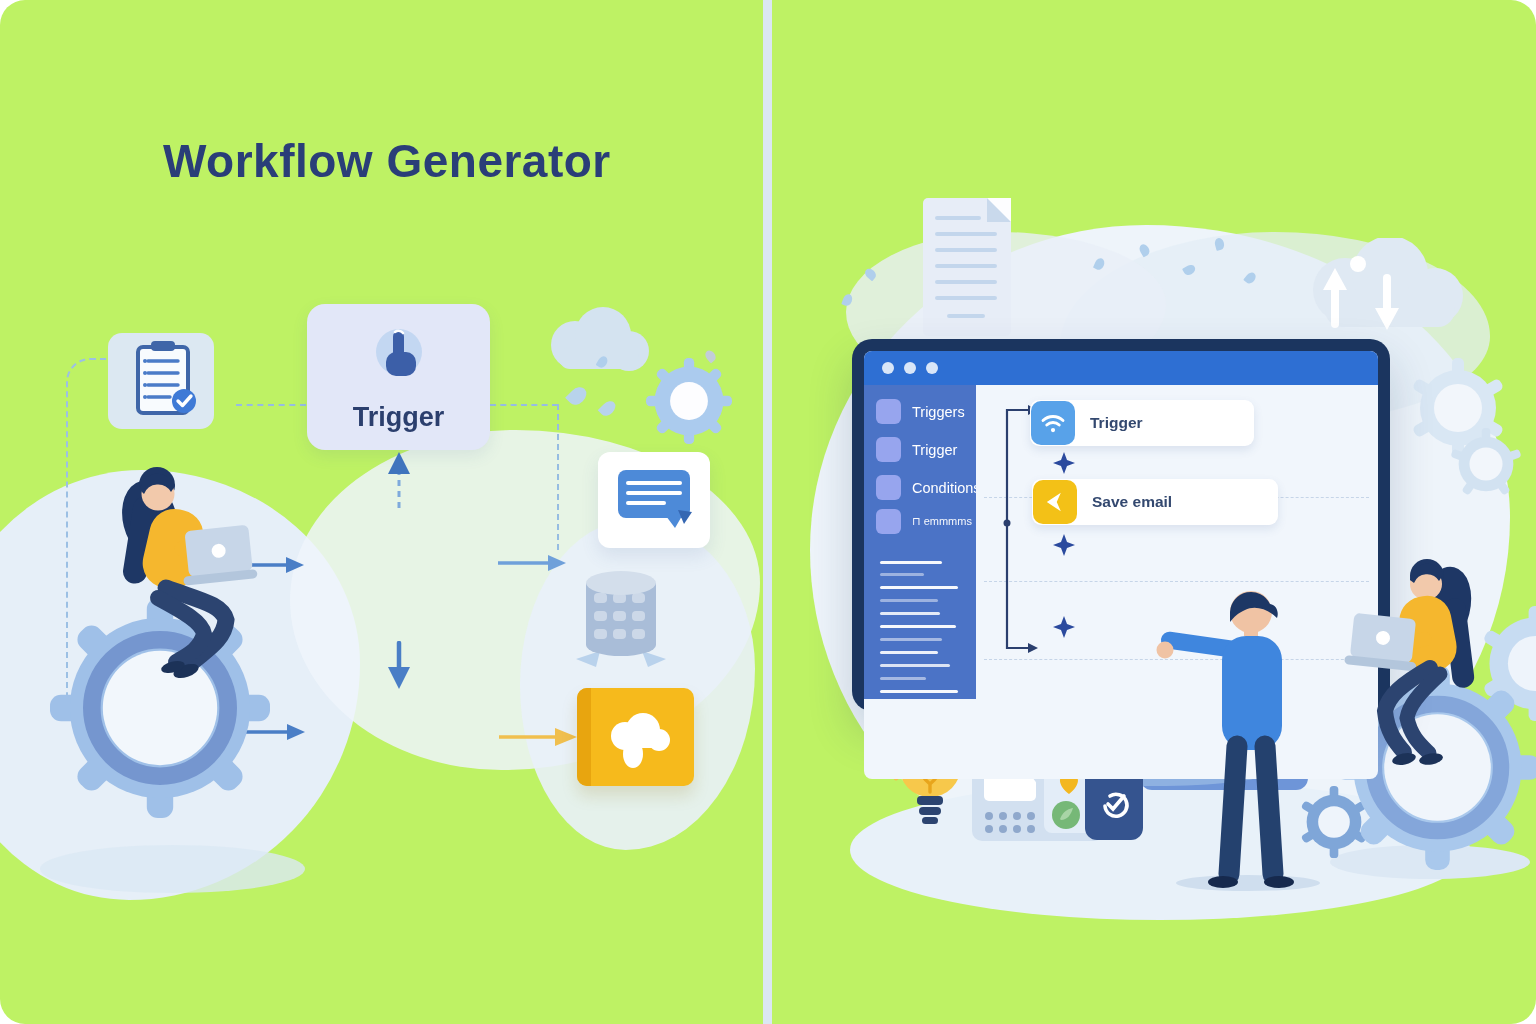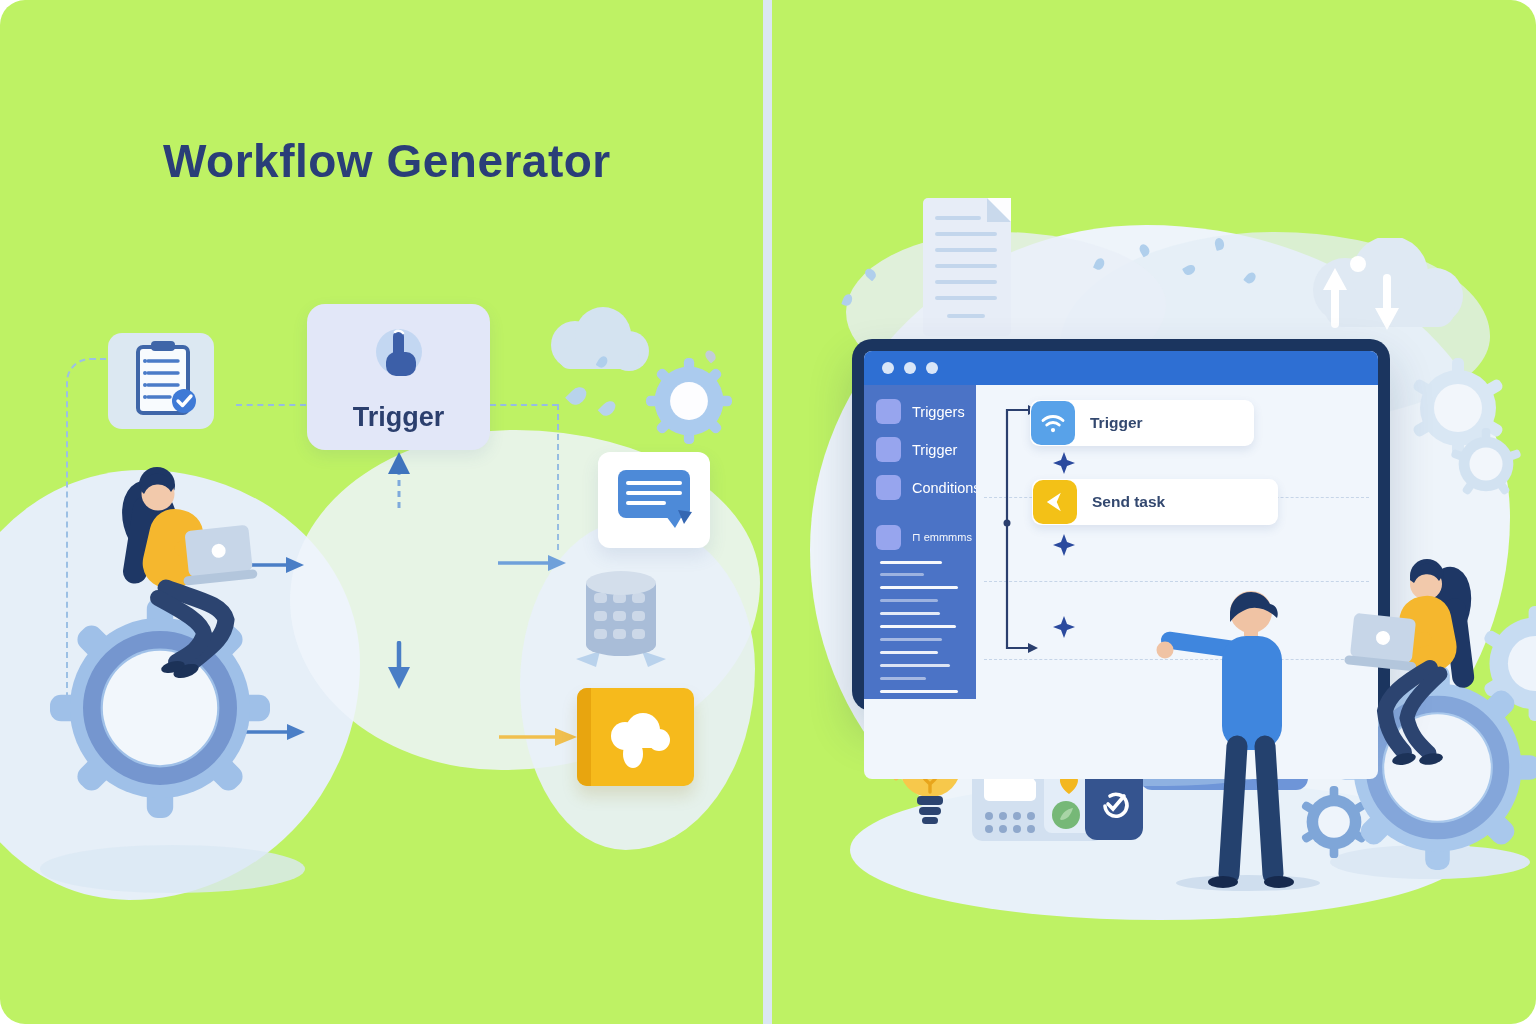--- a/index.html
+++ b/index.html
@@ -306,21 +306,21 @@
           <div class="sb-label">Triggers</div>
         </div>
         <div class="sb-item" style="top:52px;">
           <div class="sb-swatch"></div>
           <div class="sb-label">Trigger</div>
         </div>
         <div class="sb-item" style="top:90px;">
           <div class="sb-swatch"></div>
           <div class="sb-label">Conditions</div>
         </div>
-        <div class="sb-item" style="top:140px;">
+        <div class="sb-item" style="top:124px;">
           <div class="sb-swatch"></div>
           <div class="sb-label small">⊓ emmmms</div>
         </div>
 
         <div class="sb-line" style="top:176px;width:62px;opacity:.95;"></div>
         <div class="sb-line" style="top:188px;width:44px;opacity:.45;"></div>
         <div class="sb-line" style="top:201px;width:78px;opacity:.95;"></div>
         <div class="sb-line" style="top:214px;width:58px;opacity:.45;"></div>
         <div class="sb-line" style="top:227px;width:60px;opacity:.85;"></div>
         <div class="sb-line" style="top:240px;width:76px;opacity:.95;"></div>
@@ -356,21 +356,21 @@
         <svg class="abs" style="left:76px;top:66px;" width="24" height="24" viewBox="0 0 24 24">
             <polygon points="12,1 15,9 23,12 15,15 12,23 9,15 1,12 9,9" fill="#2b4a9e"></polygon>
           </svg>
 
         <div class="step-card" style="left:56px;top:94px;width:246px;">
           <div class="step-icon" style="background:#f3c117;">
             <svg width="28" height="28" viewBox="0 0 24 24">
                 <polygon points="17,4 5,12 17,20 13.5,12" fill="#ffffff"></polygon>
               </svg>
           </div>
-          <div class="step-label">Send task</div>
+          <div class="step-label">Save email</div>
         </div>
         <svg class="abs" style="left:76px;top:148px;" width="24" height="24" viewBox="0 0 24 24">
             <polygon points="12,1 15,9 23,12 15,15 12,23 9,15 1,12 9,9" fill="#2b4a9e"></polygon>
           </svg>
 
         <svg class="abs" style="left:76px;top:230px;" width="24" height="24" viewBox="0 0 24 24">
             <polygon points="12,1 15,9 23,12 15,15 12,23 9,15 1,12 9,9" fill="#2b4a9e"></polygon>
           </svg>
 
       </div>

